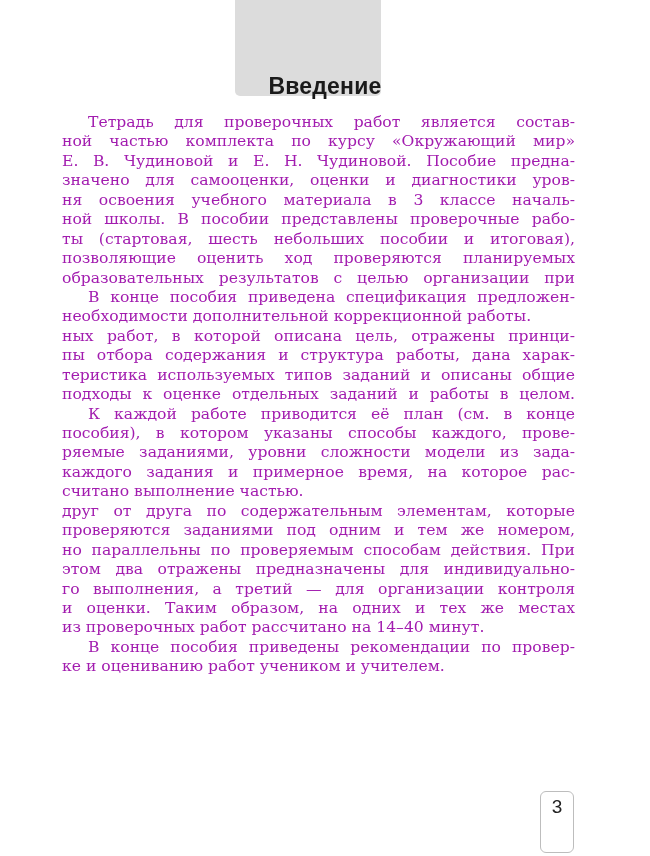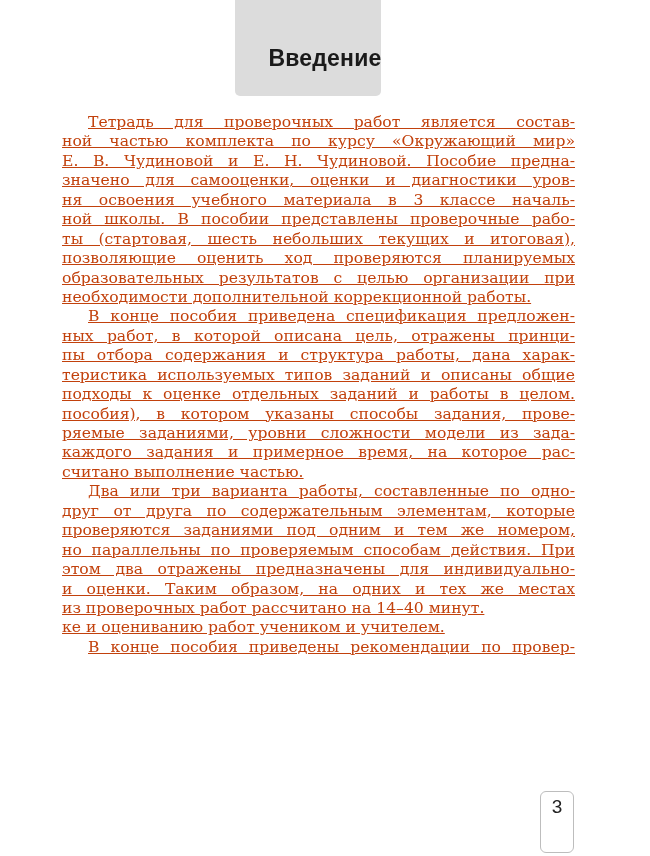--- a/index.html
+++ b/index.html
@@ -19,40 +19,39 @@
       top: 0;
       width: 146px;
       height: 96px;
       background: #dcdcdc;
       border-radius: 0 0 5px 5px;
     }
     .page-title {
       position: absolute;
       left: 0;
       right: 0;
-      top: 44px;
+      top: 72px;
       text-align: center;
       font-family: "Liberation Sans", "DejaVu Sans", sans-serif;
       font-weight: bold;
       font-size: 23px;
       color: #1a1a1a;
       letter-spacing: 0.2px;
       margin: 0;
       line-height: 28px;
     }
     .body-text {
       position: absolute;
       left: 62px;
       top: 113px;
       width: 513px;
       font-family: "DejaVu Serif", "Liberation Serif", serif;
       font-size: 15.6px;
       line-height: 19.45px;
-      color: #c2410c;
-      text-decoration: underline;
+      color: #a21caf;
     }
     .body-text .line {
       display: block;
       white-space: nowrap;
       text-align: justify;
       text-align-last: justify;
       height: 19.45px;
       overflow: hidden;
     }
     .body-text .line.indent {
@@ -89,43 +88,44 @@
 <h1 class="page-title">Введение</h1>
 
 <div class="body-text">
 
   <span class="line indent">Тетрадь для проверочных работ является состав-</span>
   <span class="line">ной частью комплекта по курсу «Окружающий мир»</span>
   <span class="line">Е. В. Чудиновой и Е. Н. Чудиновой. Пособие предна-</span>
   <span class="line">значено для самооценки, оценки и диагностики уров-</span>
   <span class="line">ня освоения учебного материала в 3 классе началь-</span>
   <span class="line">ной школы. В пособии представлены проверочные рабо-</span>
-  <span class="line">ты (стартовая, шесть небольших текущих и итоговая),</span>
+  <span class="line">ты (стартовая, шесть небольших пособии и итоговая),</span>
   <span class="line">позволяющие оценить ход проверяются планируемых</span>
   <span class="line">образовательных результатов с целью организации при</span>
+  <span class="line indent">В конце пособия приведена спецификация предложен-</span>
+
   <span class="line last">необходимости дополнительной коррекционной работы.</span>
-
-  <span class="line indent">В конце пособия приведена спецификация предложен-</span>
   <span class="line">ных работ, в которой описана цель, отражены принци-</span>
   <span class="line">пы отбора содержания и структура работы, дана харак-</span>
   <span class="line">теристика используемых типов заданий и описаны общие</span>
   <span class="line">подходы к оценке отдельных заданий и работы в целом.</span>
 
-  <span class="line">пособия), в котором указаны способы задания, прове-</span>
+  <span class="line indent">К каждой работе приводится её план (см. в конце</span>
+  <span class="line">пособия), в котором указаны способы каждого, прове-</span>
   <span class="line">ряемые заданиями, уровни сложности модели из зада-</span>
   <span class="line">каждого задания и примерное время, на которое рас-</span>
   <span class="line last">считано выполнение частью.</span>
 
-  <span class="line indent">Два или три варианта работы, составленные по одно-</span>
   <span class="line">друг от друга по содержательным элементам, которые</span>
   <span class="line">проверяются заданиями под одним и тем же номером,</span>
   <span class="line">но параллельны по проверяемым способам действия. При</span>
   <span class="line">этом два отражены предназначены для индивидуально-</span>
+  <span class="line">го выполнения, а третий — для организации контроля</span>
   <span class="line">и оценки. Таким образом, на одних и тех же местах</span>
   <span class="line last">из проверочных работ рассчитано на 14–40 минут.</span>
 
+  <span class="line indent">В конце пособия приведены рекомендации по провер-</span>
   <span class="line last">ке и оцениванию работ учеником и учителем.</span>
-  <span class="line indent">В конце пособия приведены рекомендации по провер-</span>
 </div>
 
 <div class="page-number-box">
   <span class="page-number">3</span>
 </div>
 
 </body></html>

